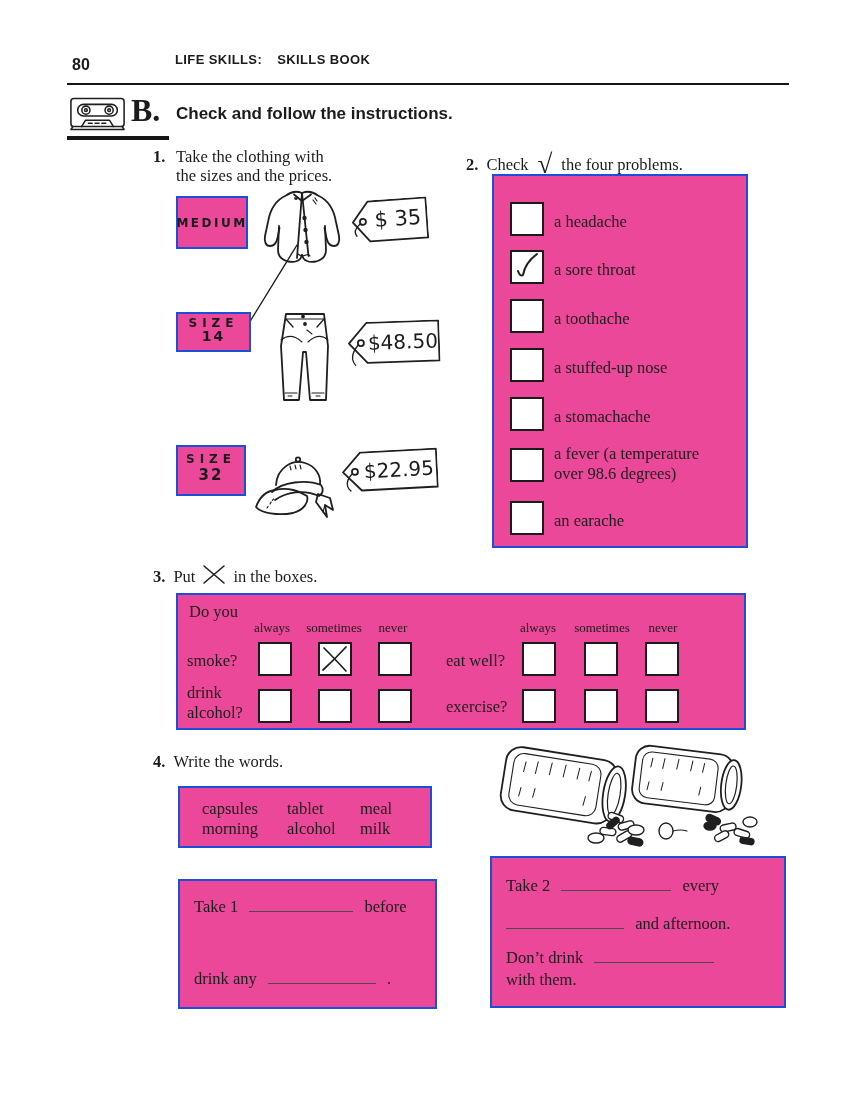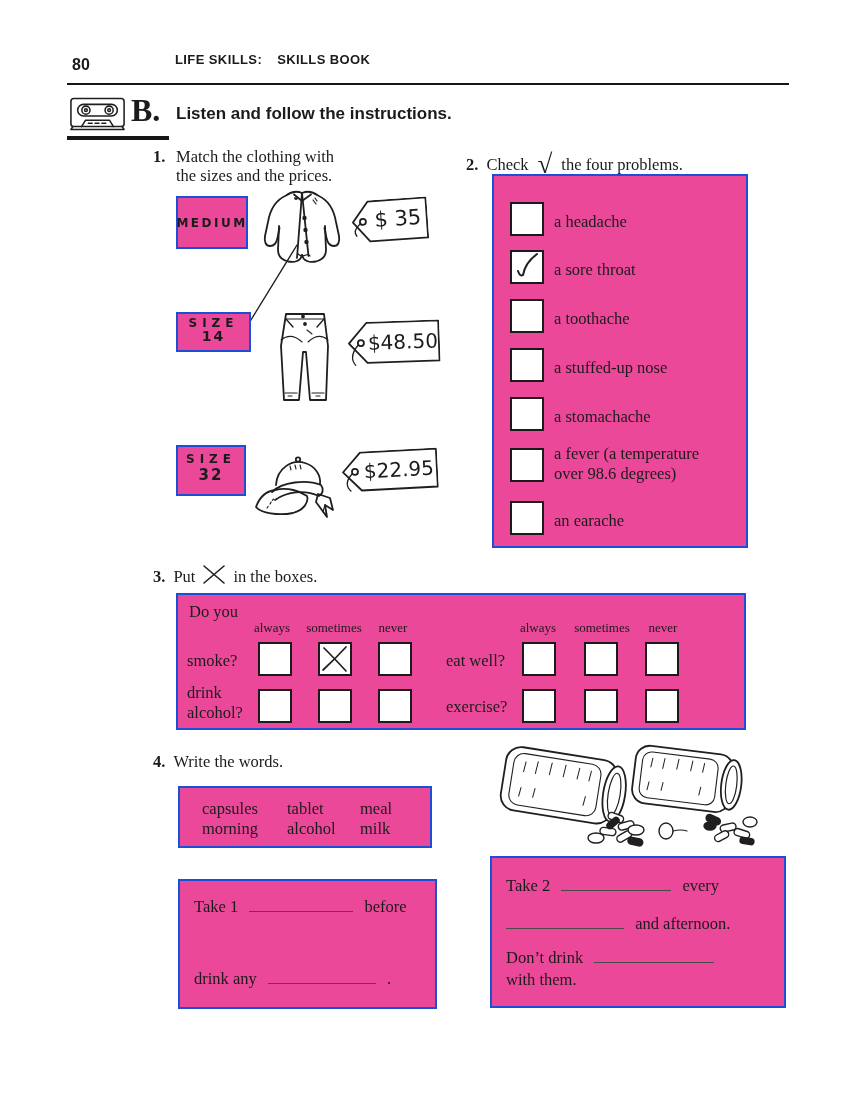--- a/index.html
+++ b/index.html
@@ -37,24 +37,24 @@
         <circle cx="41.5" cy="15" r="4.2"></circle>
       <circle cx="17.5" cy="15" r="1.4"></circle>
         <circle cx="41.5" cy="15" r="1.4"></circle>
       <path d="M13,32 L17,25.5 L42,25.5 L46,32"></path>
       <path d="M20,28.5 h4 M27,28.5 h4 M34,28.5 h4"></path>
       <path d="M4,32 L2,35 h55 l-2,-3"></path>
     </g>
   </svg>
   <div class="abs" style="left:131px;top:92px;font-size:32px;font-weight:bold;">B.</div>
   <div class="abs rule" style="left:67px;top:136px;width:102px;height:4px;"></div>
-  <div class="abs sans" style="left:176px;top:104px;font-size:17px;font-weight:bold;">Listen and follow the instructions.</div>
+  <div class="abs sans" style="left:176px;top:104px;font-size:17px;font-weight:bold;">Check and follow the instructions.</div>
 
   <div class="abs" style="left:153px;top:147px;font-size:16.5px;font-weight:bold;">1.</div>
-  <div class="abs lbl" style="left:176px;top:147px;">Match the clothing with</div>
+  <div class="abs lbl" style="left:176px;top:147px;">Take the clothing with</div>
   <div class="abs lbl" style="left:176px;top:166px;">the sizes and the prices.</div>
 
   <div class="abs bx hand" style="left:176px;top:196px;width:68px;height:49px;display:flex;align-items:center;justify-content:center;font-size:12px;font-weight:600;letter-spacing:2.5px;">MEDIUM</div>
 
   <svg class="abs" style="left:252px;top:188px;" width="100" height="84" viewBox="0 0 100 84">
     <g class="ink" stroke-width="1.8">
       <path d="M50,5 C44,2.5 38,4.5 34,7.5 C24,12 18,22 16,34 L13,48 C12,54 14,58 18,58 C22,58 24.5,55 25.5,50 L27.5,40"></path>
       <path d="M50,5 C56,2.5 62,4.5 66,7.5 C76,12 82,22 84,34 L87,48 C88,54 86,58 82,58 C78,58 75.5,55 74.5,50 L72.5,40"></path>
       <path d="M27,38 L26,62 C26,68 30,72 36,73.5 C41,74.5 46,73.5 48.5,70.5 L50,67"></path>
       <path d="M73,38 L74,62 C74,68 70,72 64,73.5 C59,74.5 54,73.5 51.5,70.5 L50,67"></path>

